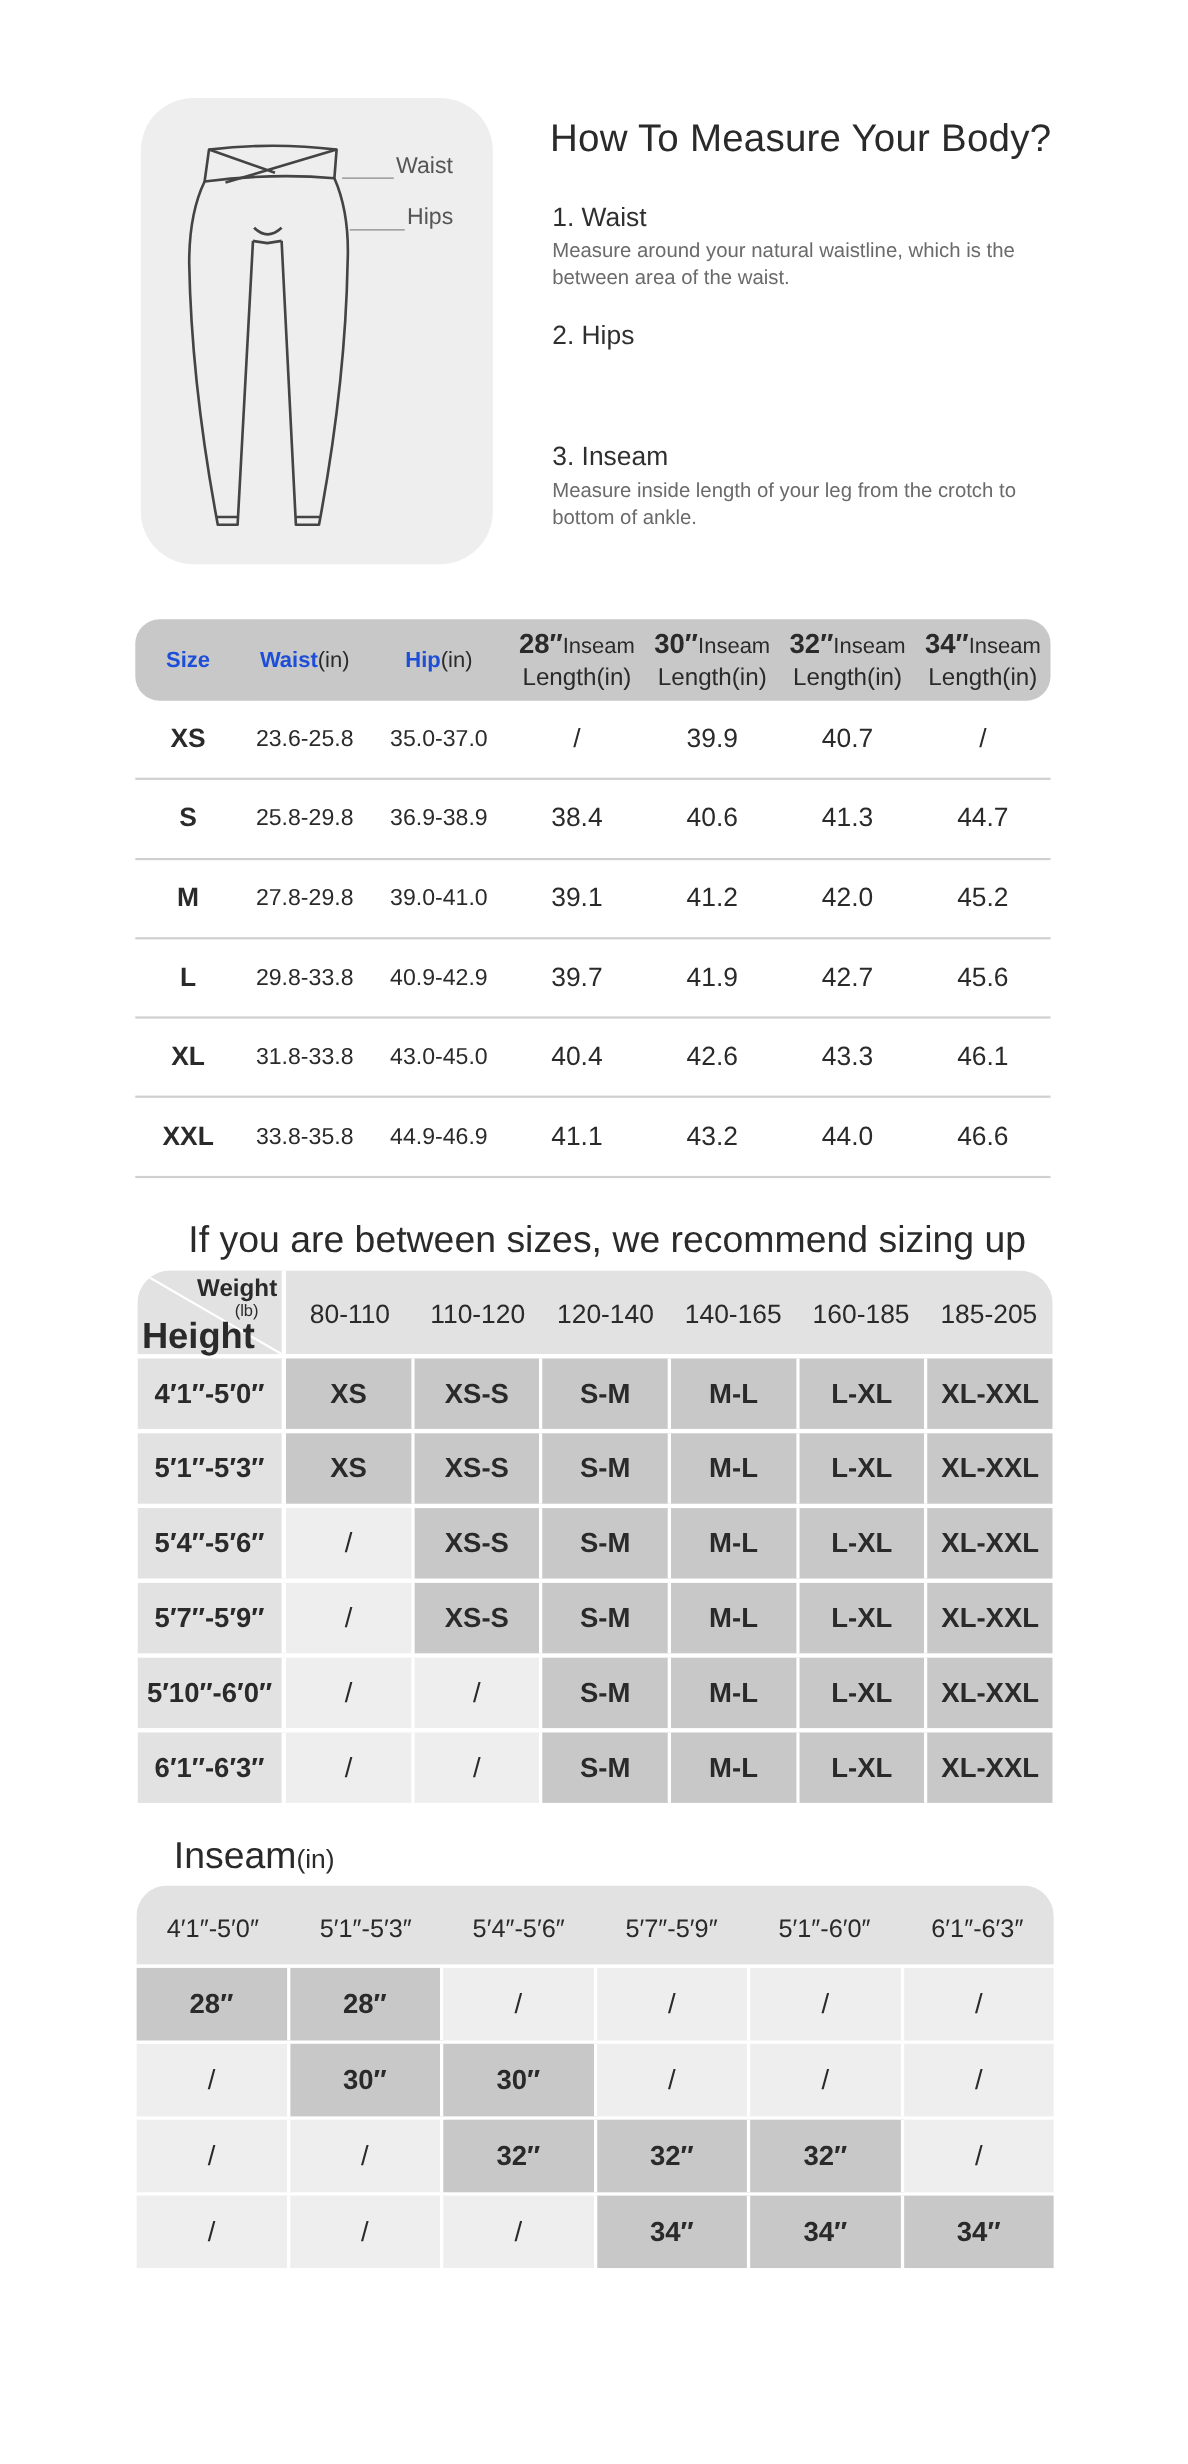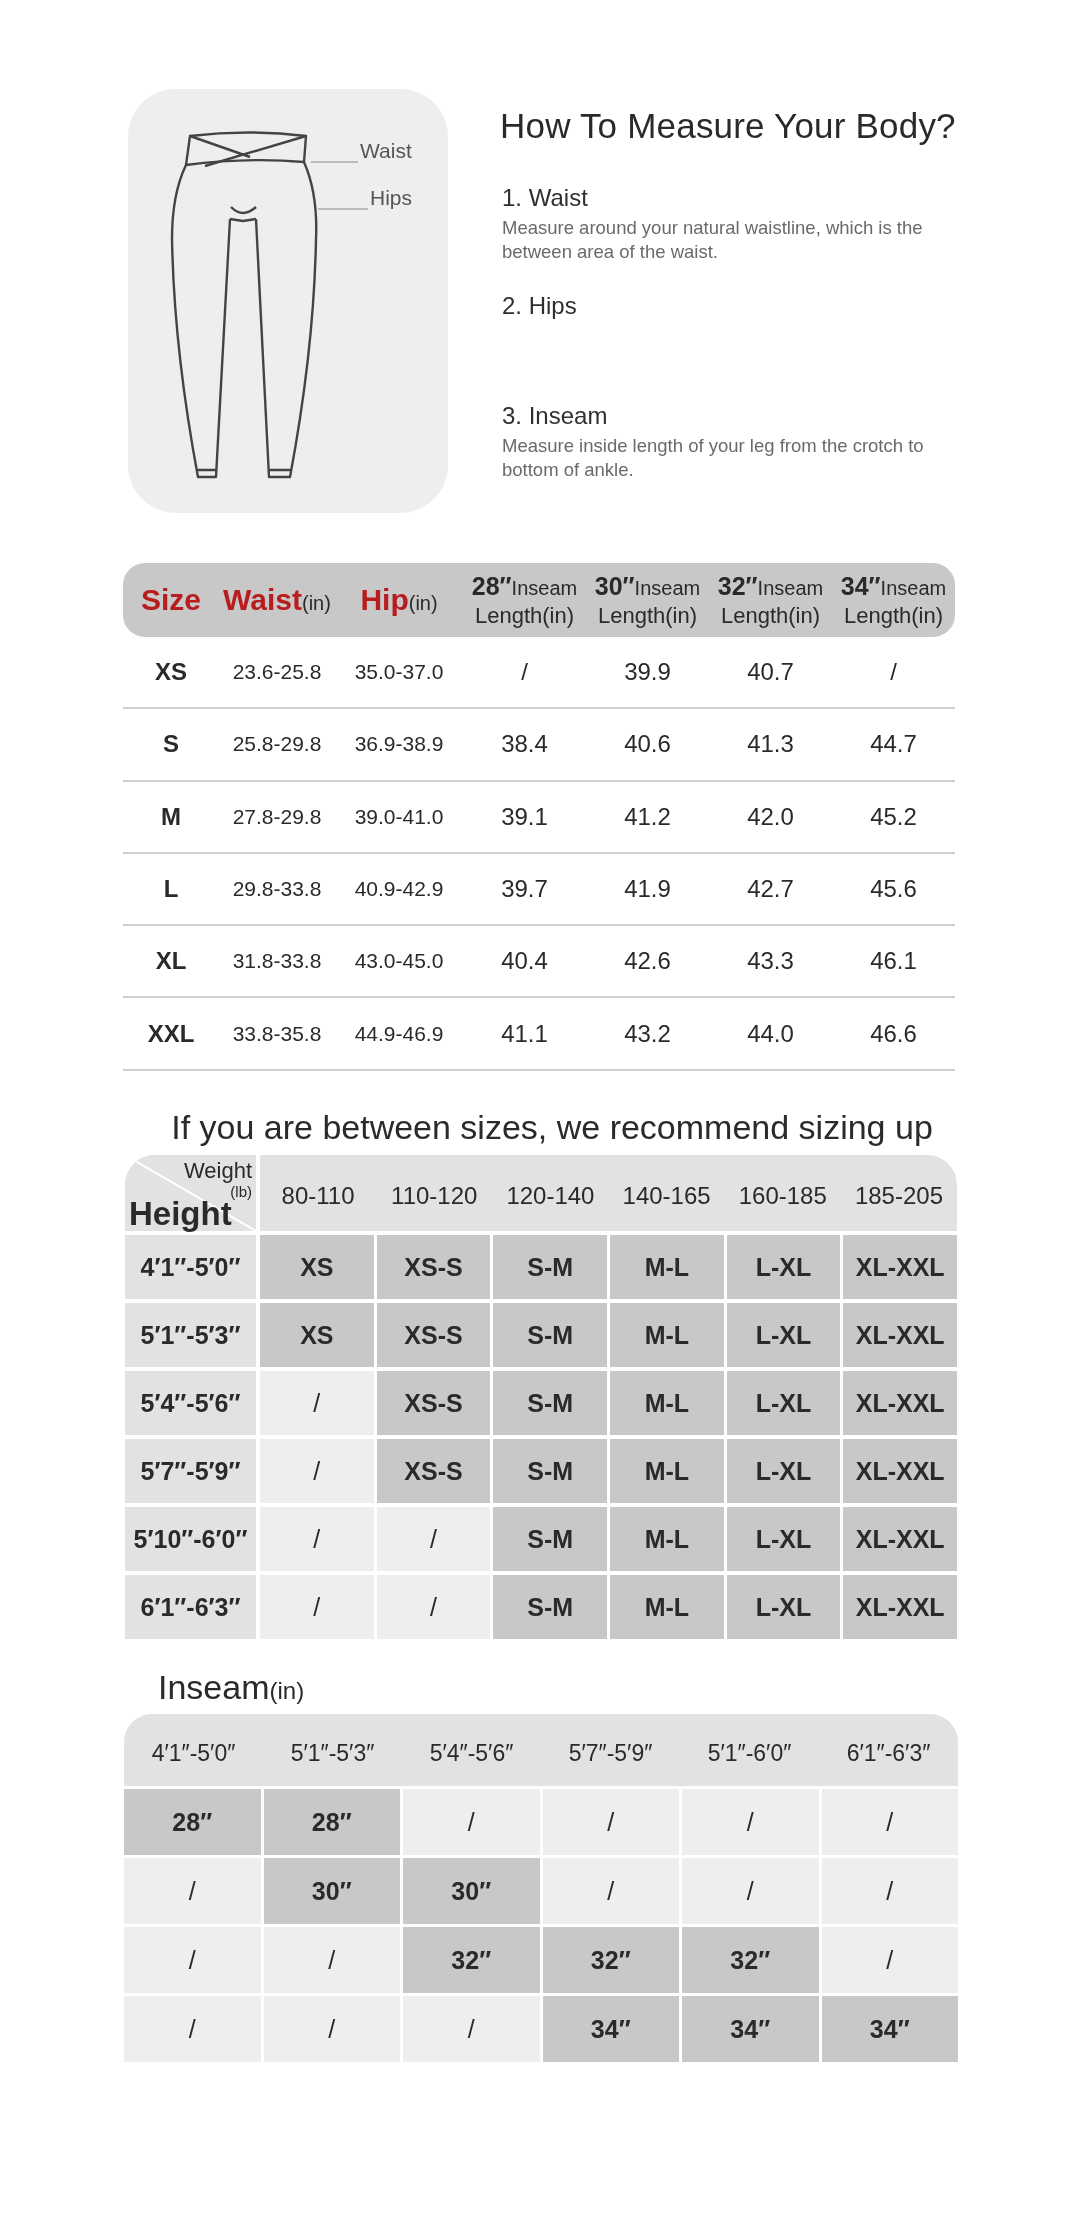--- a/index.html
+++ b/index.html
@@ -27,21 +27,21 @@
 
   
   .size-table { position: absolute; left: 123px; top: 563px; width: 832px; }
   .size-head {
     height: 74px; background: #c8c8c8; border-radius: 22px;
     display: flex; align-items: center;
   }
   .col { text-align: center; }
   .c0 { width: 96px; } .c1 { width: 116px; } .c2 { width: 128px; }
   .c3, .c4, .c5, .c6 { width: 123px; }
-  .size-head .big { font-size: 30px; color: #b91c1c; text-align: right; }
+  .size-head .big { font-size: 20px; color: #1d4ed8; text-align: right; }
   .size-head .small { font-size: 20px; color: #2a2a2a; }
   .size-head .sub { display: block; font-size: 22px; color: #2a2a2a; margin-top: 2px; }
   .size-head .top { font-size: 25px; color: #2a2a2a; font-weight: bold; }
   .size-head .top span { font-weight: normal; font-size: 20px; }
   .size-head .c0, .size-head .c1, .size-head .c2 { font-weight: bold; }
   .size-row {
     height: 72.3px; display: flex; align-items: center;
     border-bottom: 2px solid #cfcfcf;
   }
   .size-row .c0 { font-size: 24px; font-weight: bold; color: #2a2a2a; }
@@ -53,22 +53,22 @@
     position: absolute; left: 0; width: 1080px; top: 1108px; text-align: center;
     font-size: 34px; color: #2a2a2a; margin-left: 12px;
   }
   .hw-table {
     position: absolute; left: 125px; top: 1155px; width: 832px;
     border-radius: 30px 30px 0 0; overflow: hidden;
   }
   .hw-head { display: flex; height: 76px; background: #e2e2e2; }
   .hw-corner { width: 135px; position: relative; background: #e2e2e2; border-right: 4px solid #ffffff; }
   .hw-corner svg { position: absolute; left: 0; top: 0; }
-  .hw-corner .w { position: absolute; right: 4px; top: 3px; font-size: 22px; font-weight: normal; color: #2a2a2a; }
-  .hw-corner .lb { position: absolute; right: 4px; top: 28px; font-size: 15px; color: #2a2a2a; }
+  .hw-corner .w { position: absolute; right: 4px; top: 3px; font-size: 22px; font-weight: bold; color: #2a2a2a; }
+  .hw-corner .lb { position: absolute; right: 21px; top: 28px; font-size: 15px; color: #2a2a2a; }
   .hw-corner .h { position: absolute; left: 4px; top: 40px; font-size: 33px; font-weight: bold; color: #2a2a2a; }
   .hw-hcell { flex: 1; display: flex; align-items: center; justify-content: center; font-size: 24px; color: #2a2a2a; padding-top: 6px; }
   .hw-row { display: flex; height: 68px; border-top: 4px solid #ffffff; }
   .hw-rlabel { width: 135px; background: #e2e2e2; display: flex; align-items: center; justify-content: center; font-size: 25px; font-weight: bold; color: #2a2a2a; border-right: 4px solid #ffffff; }
   .hw-cell { flex: 1; display: flex; align-items: center; justify-content: center; font-size: 25px; color: #2a2a2a; border-right: 3px solid #ffffff; }
   .hw-cell:last-child { border-right: none; }
   .dark { background: #c8c8c8; font-weight: bold; }
   .light { background: #eeeeee; }
 
   

